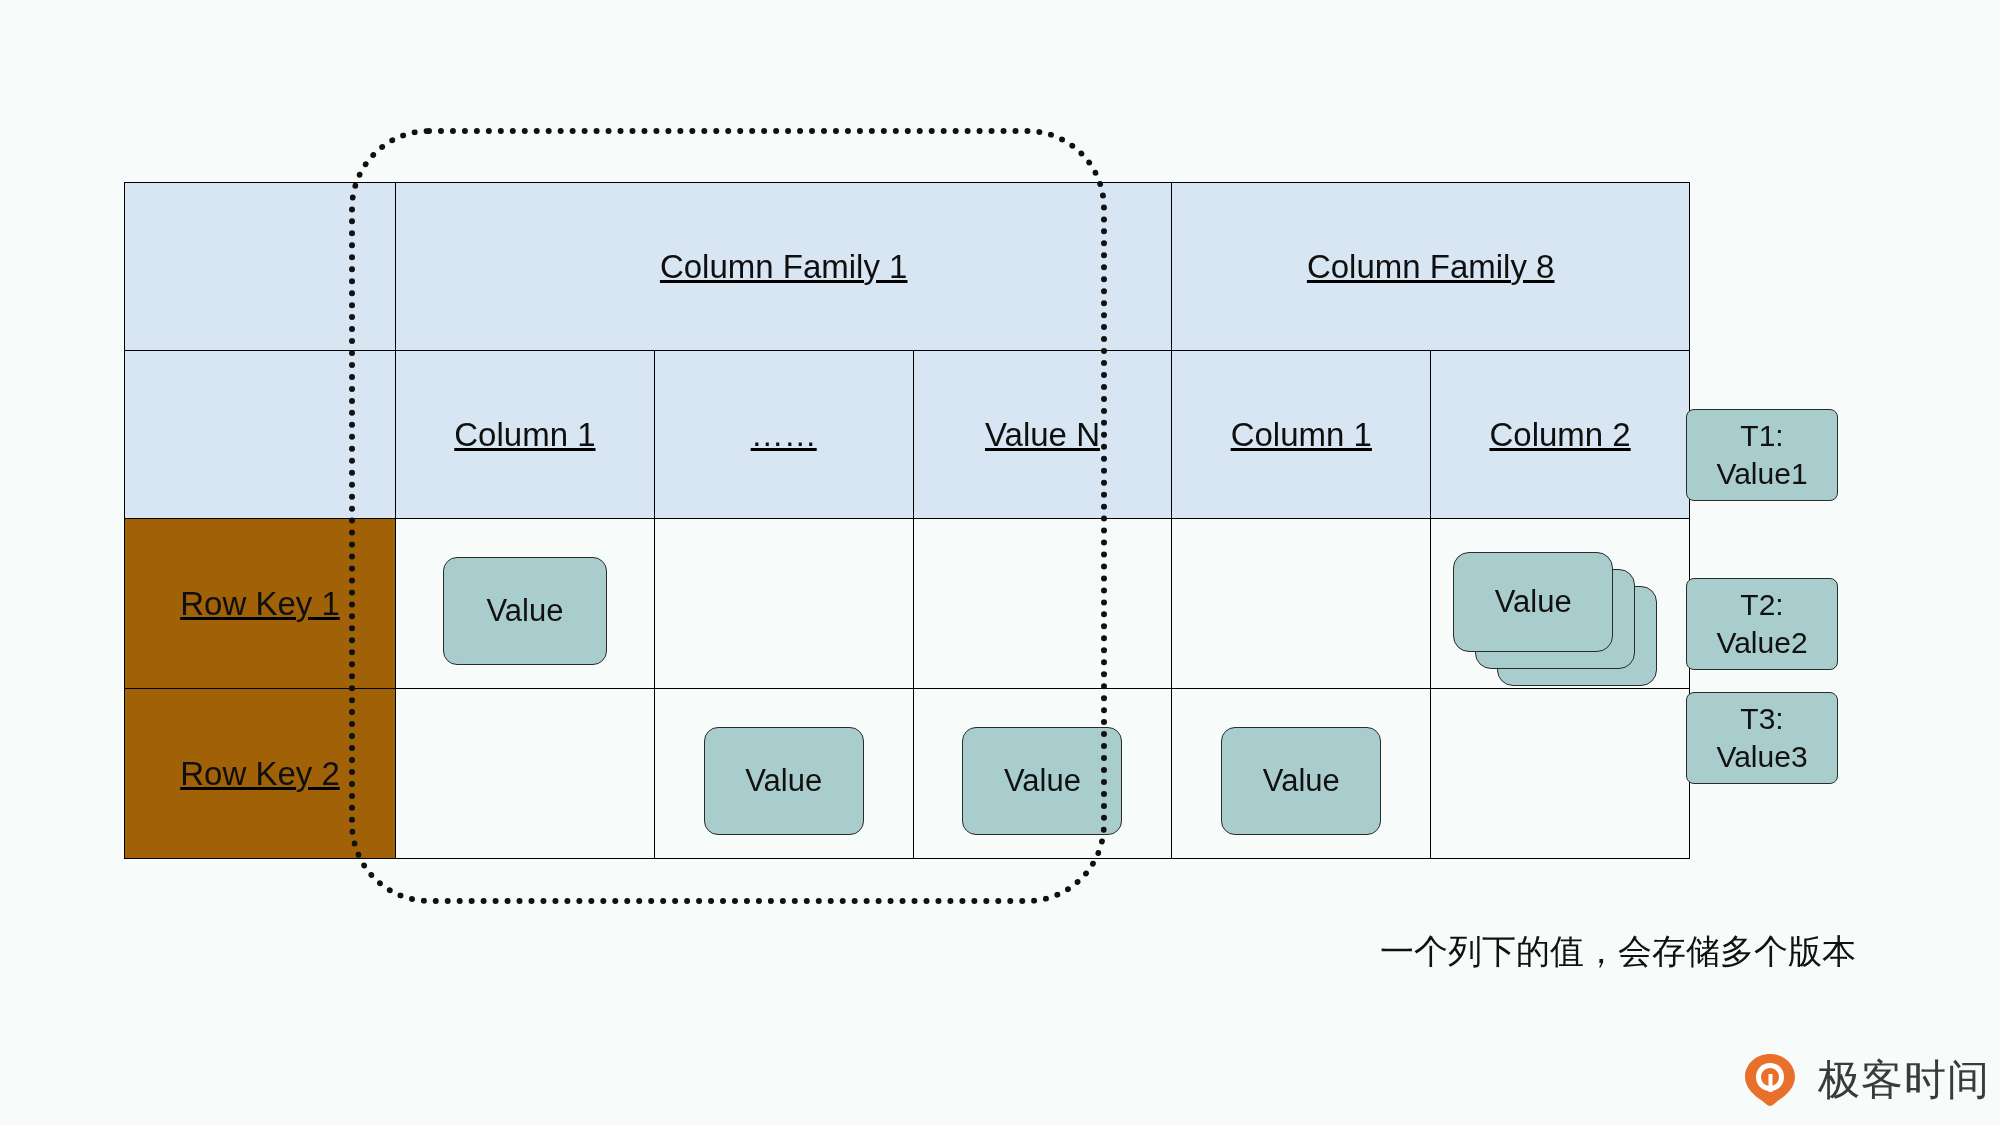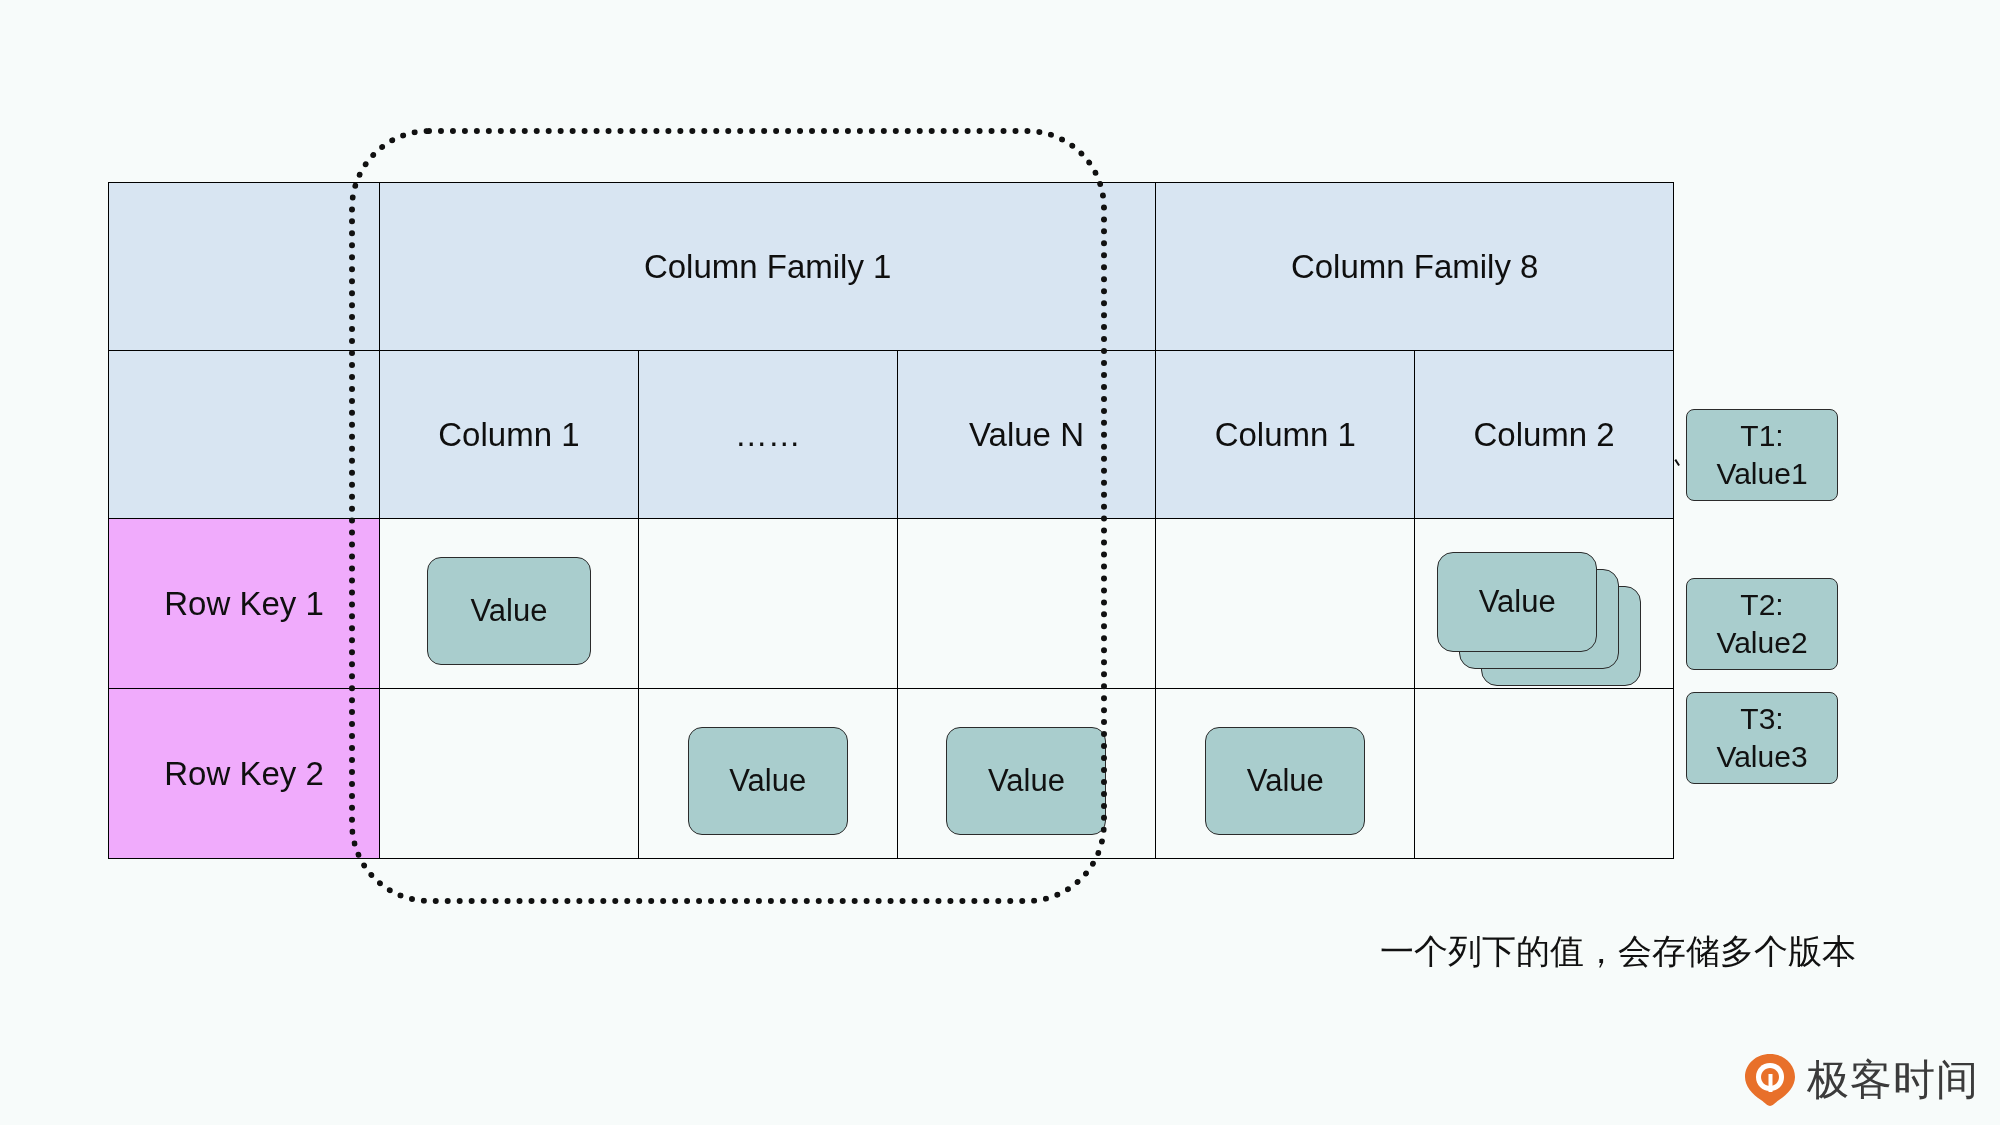--- a/index.html
+++ b/index.html
@@ -8,36 +8,37 @@
     background:#f7fbfa;
     font-family:"Liberation Sans","DejaVu Sans",sans-serif;
     overflow:hidden;
     position:relative;
   }
   #stage{position:absolute;left:0;top:0;width:2000px;height:1125px;}
 
   
   .tbl{
     position:absolute;
-    left:108px;top:182px;
+    left:124px;top:182px;
     width:1566px;height:677px;
     border-collapse:collapse;
     table-layout:fixed;
+    text-decoration:underline;
   }
   .tbl td{
     border:1.6px solid #000;
     font-size:33px;
     color:#0f0f0f;
     text-align:center;
     vertical-align:middle;
     padding:0;
   }
   .hdr{background:#d8e5f2;}
   .cell{background:#f7fbfa;position:relative;}
-  .rowkey{background:#f0abfc;font-size:33px;margin-left:28px;}
+  .rowkey{background:#a16207;font-size:33px;margin-left:28px;}
 
   
   .c0{width:270px;}
   .c1{width:265px;}
   .c2{width:205px;}
   .c3{width:230px;}
   .c4{width:258px;}
   .c5{width:272px;}
 
   .r-famhdr{height:168px;}
@@ -114,21 +115,21 @@
     color:#111;
     white-space:nowrap;
   }
   .cap-left{left:492px;top:929px;}
   .cap-right{left:1380px;top:929px;}
 
   
   .logo{
     position:absolute;
     left:1742px;top:1052px;
-    display:flex;align-items:flex-end;gap:9px;
+    display:flex;align-items:flex-end;gap:20px;
   }
   .logo-mark{
     width:56px;height:56px;position:relative;
   }
   .logo-text{
     font-size:42px;
     color:#3b3b3b;
     letter-spacing:1px;
     font-family:"DejaVu Sans",sans-serif;
   }

